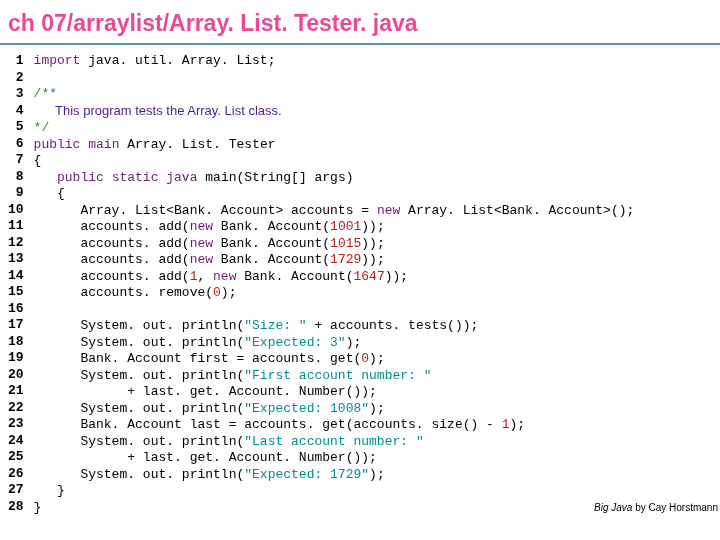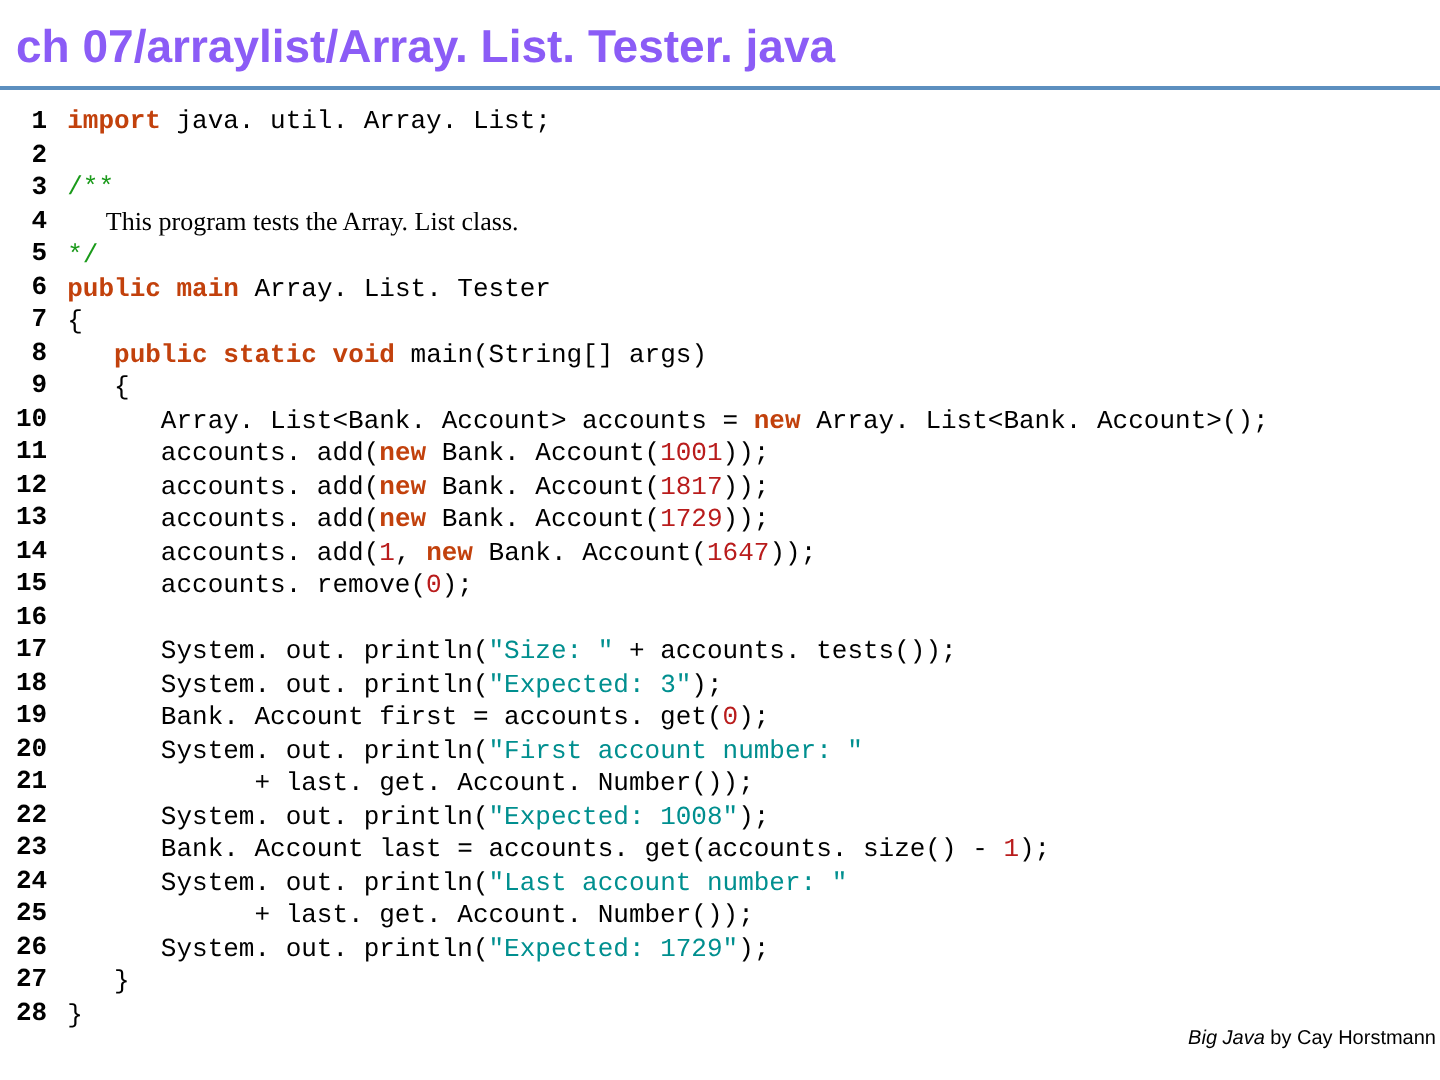--- a/index.html
+++ b/index.html
@@ -7,21 +7,21 @@
     width: 720px;
     height: 540px;
     background: #fff;
     font-family: Verdana, Arial, sans-serif;
     position: relative;
     overflow: hidden;
   }
   .title {
     font-size: 23px;
     font-weight: bold;
-    color: #8b5cf6;
+    color: #ec4899;
     padding: 10px 0 6px 8px;
   }
   .hr {
     height: 2px;
     background: #5c8fbf;
     margin: 0 0 8px 0;
   }
   .code-area {
     display: flex;
     padding-left: 8px;
@@ -36,29 +36,29 @@
     padding-right: 10px;
     white-space: pre;
   }
   .code {
     font-family: "Courier New", monospace;
     font-size: 13px;
     line-height: 16.5px;
     white-space: pre;
     color: #000;
   }
-  .code .kw { color: #c2410c; font-weight: bold; }
+  .code .kw { color: #701a75; font-weight: normal; }
   .code .str { color: #008f8f; }
   .code .num { color: #b91c1c; }
   .code .cm { color: #1a9a1a; }
-  .code .doccm { color: #000000; font-family: Liberation Serif, serif; font-size: 13px; }
+  .code .doccm { color: #4c1d95; font-family: Liberation Sans, sans-serif; font-size: 13px; }
   .footer {
     position: absolute;
     right: 2px;
-    bottom: 14px;
+    bottom: 26px;
     font-size: 10px;
     color: #000;
     text-align: left;
     line-height: 13px;
     margin-top: 20px;
   }
   .footer .bj { font-style: italic; }
 </style>
 </head>
 <body>
@@ -95,25 +95,25 @@
 26
 27
 28</div>
 <div class="code"><span class="kw">import</span><span> java. util. Array. List;</span>
 
 <span class="cm">/**</span>
 <span class="doccm">      This program tests the Array. List class.</span>
 <span class="cm">*/</span>
 <span class="kw">public</span> <span class="kw">main</span><span> Array. List. Tester</span>
 <span>{</span>
-<span>   </span><span class="kw">public</span> <span class="kw">static</span> <span class="kw">void</span><span> main(String[] args)</span>
+<span>   </span><span class="kw">public</span> <span class="kw">static</span> <span class="kw">java</span><span> main(String[] args)</span>
 <span>   {</span>
 <span>      Array. List&lt;Bank. Account&gt; accounts = </span><span class="kw">new</span><span> Array. List&lt;Bank. Account&gt;();</span>
 <span>      accounts. add(</span><span class="kw">new</span><span> Bank. Account(</span><span class="num">1001</span><span>));</span>
-<span>      accounts. add(</span><span class="kw">new</span><span> Bank. Account(</span><span class="num">1817</span><span>));</span>
+<span>      accounts. add(</span><span class="kw">new</span><span> Bank. Account(</span><span class="num">1015</span><span>));</span>
 <span>      accounts. add(</span><span class="kw">new</span><span> Bank. Account(</span><span class="num">1729</span><span>));</span>
 <span>      accounts. add(</span><span class="num">1</span><span>, </span><span class="kw">new</span><span> Bank. Account(</span><span class="num">1647</span><span>));</span>
 <span>      accounts. remove(</span><span class="num">0</span><span>);</span>
 
 <span>      System. out. println(</span><span class="str">"Size: "</span><span> + accounts. tests());</span>
 <span>      System. out. println(</span><span class="str">"Expected: 3"</span><span>);</span>
 <span>      Bank. Account first = accounts. get(</span><span class="num">0</span><span>);</span>
 <span>      System. out. println(</span><span class="str">"First account number: "</span>
 <span>            + last. get. Account. Number());</span>
 <span>      System. out. println(</span><span class="str">"Expected: 1008"</span><span>);</span>

